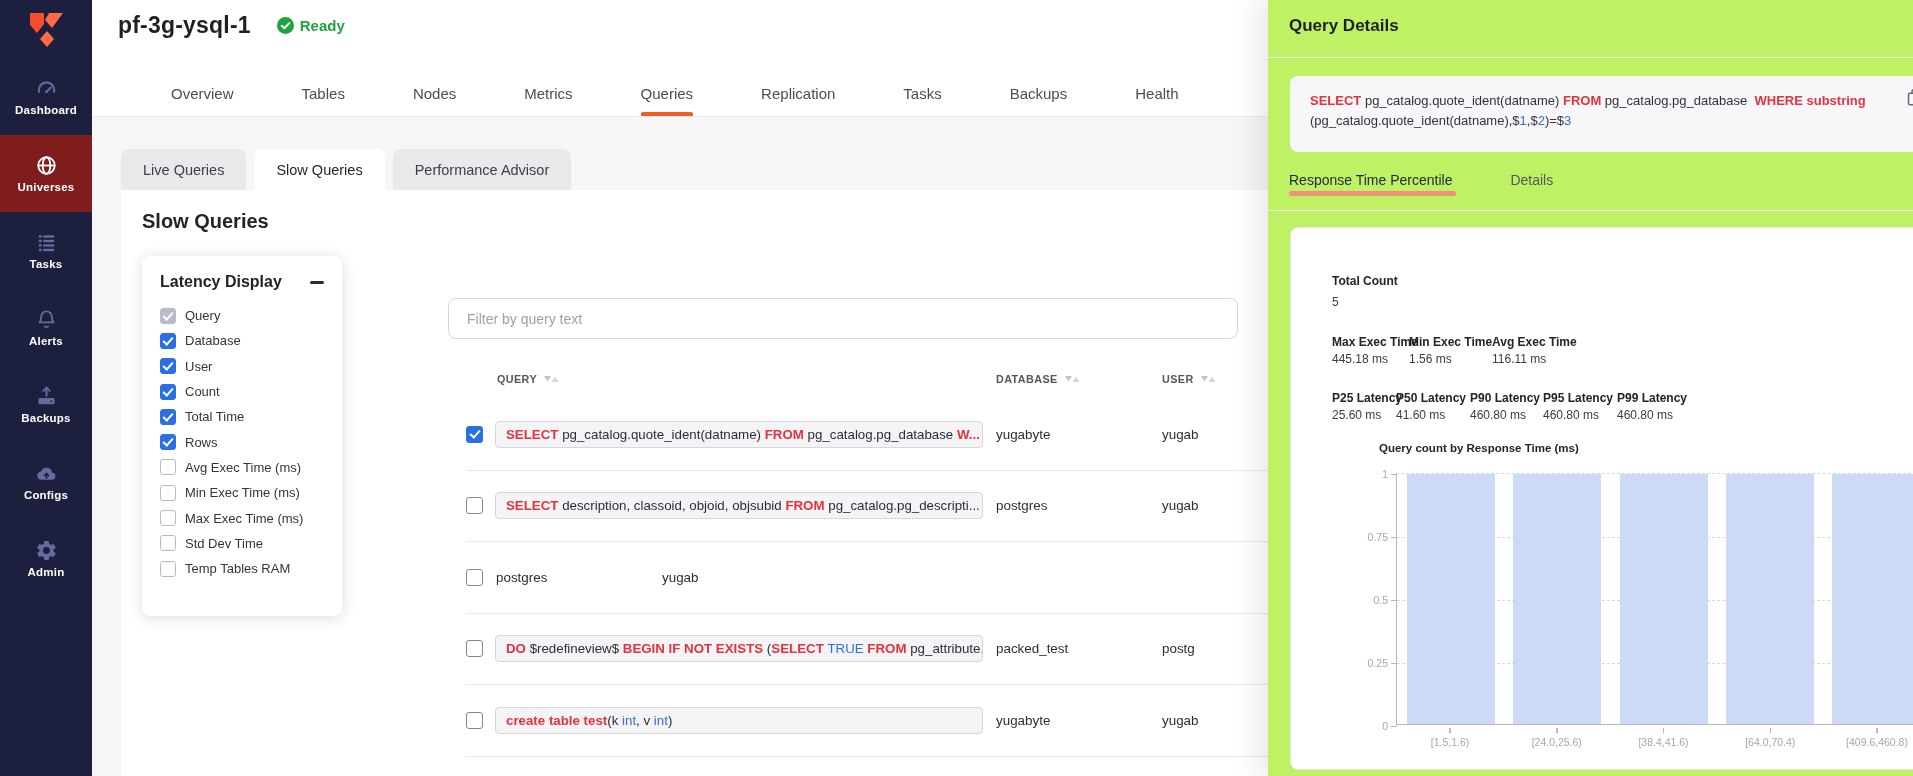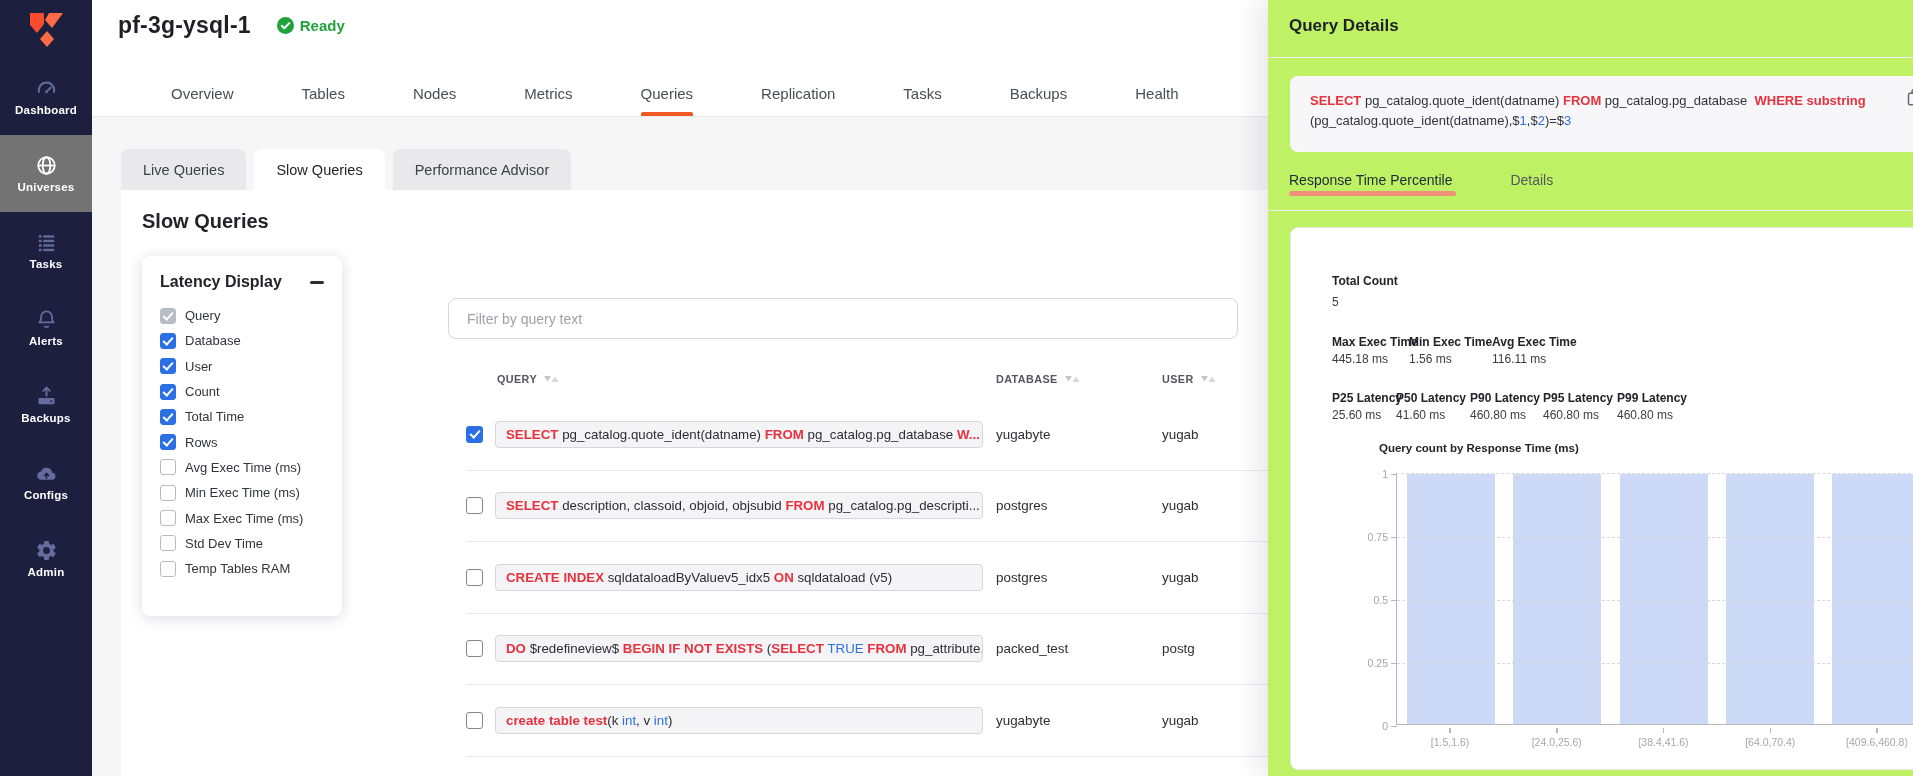--- a/index.html
+++ b/index.html
@@ -6,21 +6,21 @@
   html,body { width:1913px; height:776px; overflow:hidden; background:#f6f6f7;
     font-family:"Liberation Sans", sans-serif; }
   #app { position:relative; width:1913px; height:776px; }
 
   
   #sidebar { position:absolute; left:0; top:0; width:92px; height:776px; background:#1c1f3e; z-index:5; }
   #logo { position:absolute; left:22px; top:10px; width:48px; height:44px; cursor:pointer; }
   #nav { position:absolute; top:58px; left:0; right:0; }
   .side-item { height:77px; display:flex; flex-direction:column; align-items:center;
     justify-content:center; cursor:pointer; color:#666b9e; }
-  .side-item.active { background:#737373; color:#ffffff; }
+  .side-item.active { background:#7f1d1d; color:#ffffff; }
   .side-item .lbl { font-size:11.5px; font-weight:700; color:#ffffff; letter-spacing:.2px; }
 
   
   #header { position:absolute; left:92px; top:0; width:1821px; height:117px; background:#fff;
     border-bottom:1px solid #e9e9ec; }
   #title-row { position:absolute; left:26px; top:12px; display:flex; align-items:center; gap:26px; }
   #page-title { font-size:23px; font-weight:700; color:#1f1f26; letter-spacing:.2px; }
   #ready-badge { display:flex; align-items:center; gap:6px; }
   #ready-badge span { font-size:15px; font-weight:700; color:#1fa33c; }
   #tabs { position:absolute; left:31px; bottom:0; height:46px; display:flex; gap:68px;margin-left:48px; }
@@ -321,21 +321,20 @@
               <div class="cell-user">yugab</div>
             </div>
             <div class="trow">
               <span class="rcbx"></span>
               <div class="chip"><span class="kw">SELECT </span><span>description, classoid, objoid, objsubid </span><span class="kw">FROM </span><span>pg_catalog.pg_descripti...</span></div>
               <div class="cell-db">postgres</div>
               <div class="cell-user">yugab</div>
             </div>
             <div class="trow">
               <span class="rcbx"></span>
-              <div class="chip"><span class="kw">CREATE INDEX </span><span>sqldataloadByValuev5_idx5 </span><span class="kw">ON </span><span>sqldataload (v5)</span></div>
               <div class="cell-db">postgres</div>
               <div class="cell-user">yugab</div>
             </div>
             <div class="trow">
               <span class="rcbx"></span>
               <div class="chip"><span class="kw">DO </span><span>$redefineview$ </span><span class="kw">BEGIN IF NOT EXISTS </span><span>(</span><span class="kw">SELECT </span><span class="num">TRUE</span><span> </span><span class="kw">FROM </span><span>pg_attribute...</span></div>
               <div class="cell-db">packed_test</div>
               <div class="cell-user">postg</div>
             </div>
             <div class="trow">

